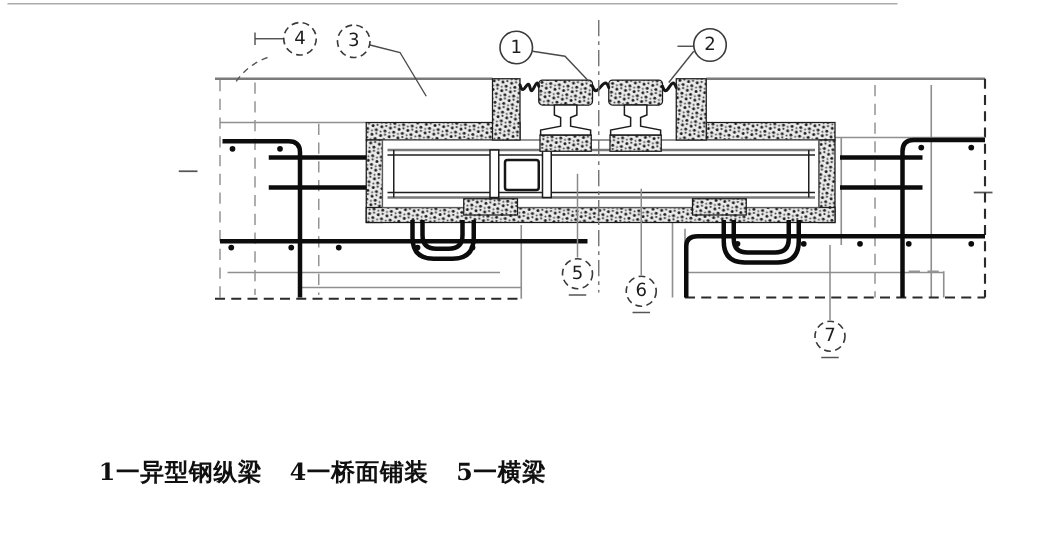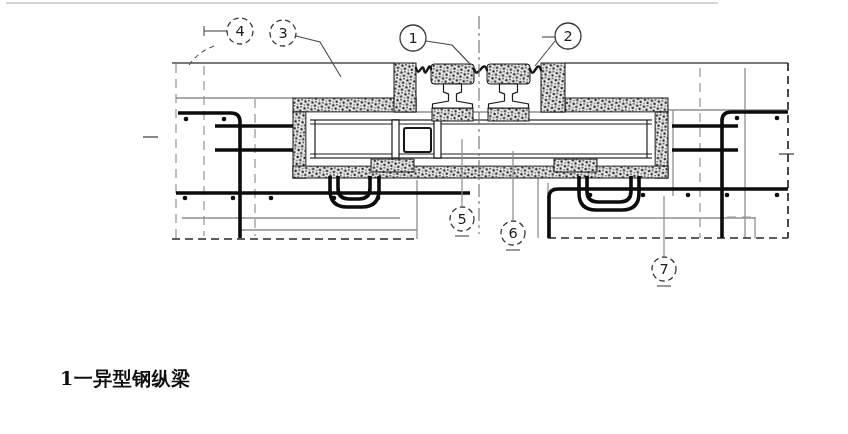--- a/index.html
+++ b/index.html
@@ -20,21 +20,21 @@
   .stp{fill:url(#stip);stroke:#1c1c1c;stroke-width:1;}
   .wht{fill:#fff;stroke:#1c1c1c;stroke-width:1.2;}
   .co {fill:#fff;stroke:#3a3a3a;stroke-width:1.3;}
   .cod{stroke-dasharray:5.5 3.5;}
   .dot{fill:#0c0c0c;stroke:none;}
   text.cn{font-size:14.5px;fill:#1d1d1d;font-family:"DejaVu Sans","Liberation Sans",sans-serif;}
   
   .legend{position:absolute;left:60px;top:363px;color:#101010;
           font-family:"DejaVu Serif","Liberation Serif",serif;
           font-size:19px;font-weight:600;letter-spacing:0.5px;}
-  .legend-row{display:flex;gap:22px;line-height:31px;white-space:nowrap;}
+  .legend-row{display:flex;gap:22px;line-height:31px;white-space:nowrap;margin-left:19px;}
 </style>
 </head>
 <body>
 
 <div class="stage">
 
 <svg width="848" height="434" viewBox="0 0 848 434">
   <defs>
     <pattern id="stip" width="7" height="7" patternUnits="userSpaceOnUse" patternTransform="rotate(8)">
       <rect width="7" height="7" fill="#ececec"></rect>
@@ -200,16 +200,18 @@
   </g>
   <g>
     <circle class="co cod" cx="664" cy="269" r="12"></circle>
     <text class="cn" x="664" y="269" text-anchor="middle" dominant-baseline="central">7</text>
   </g>
 </svg>
 
   <div class="legend">
     <div class="legend-row">
       <span>1一异型钢纵梁</span>
+      <span>4一桥面铺装</span>
+      <span>5一横梁</span>
     </div>
   </div>
 
 </div>
 
 </body></html>

